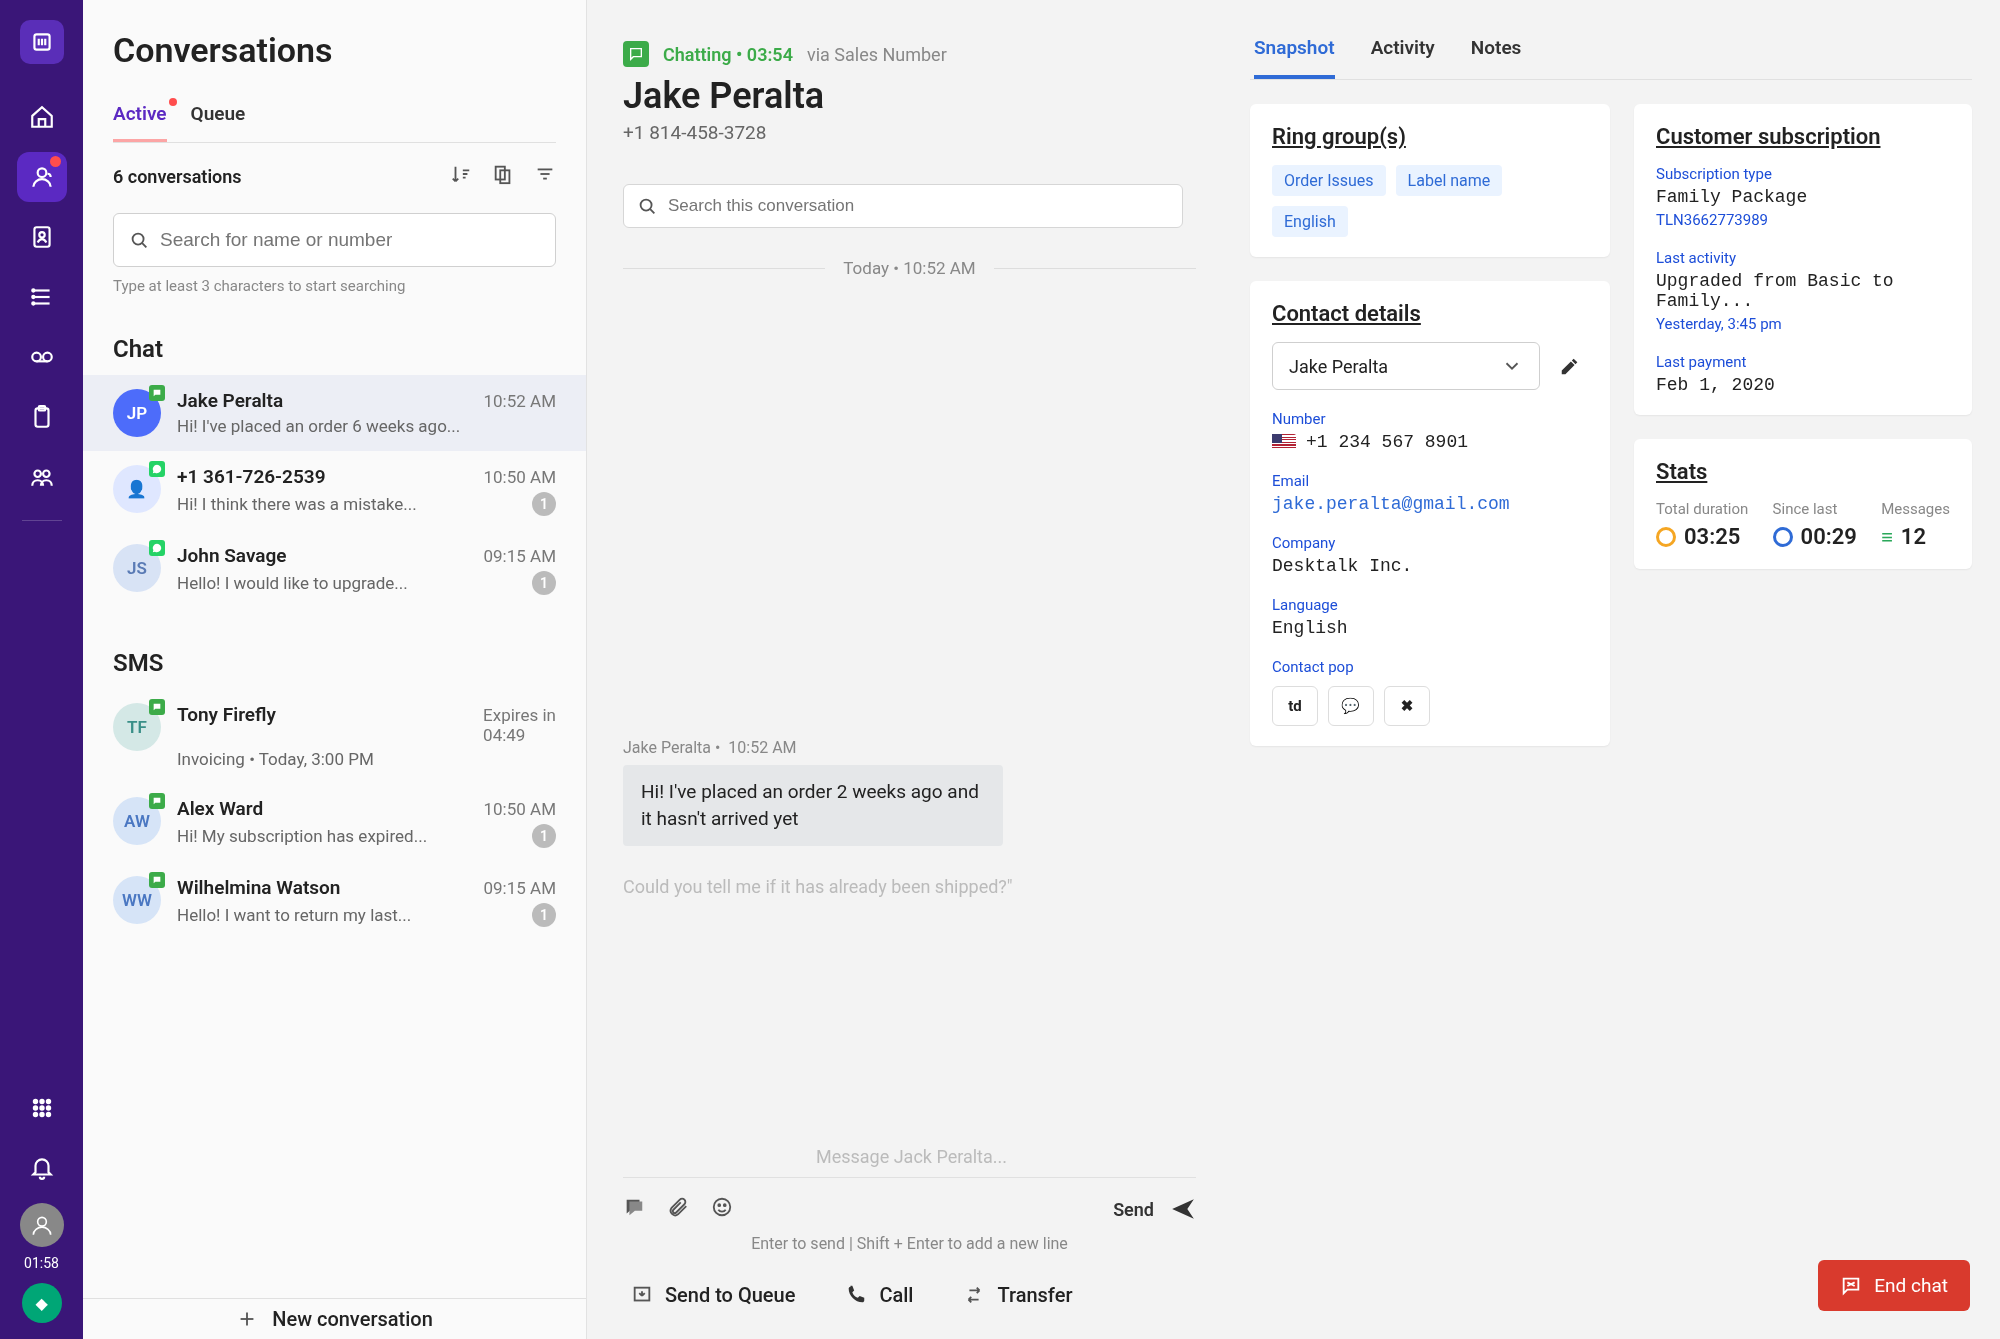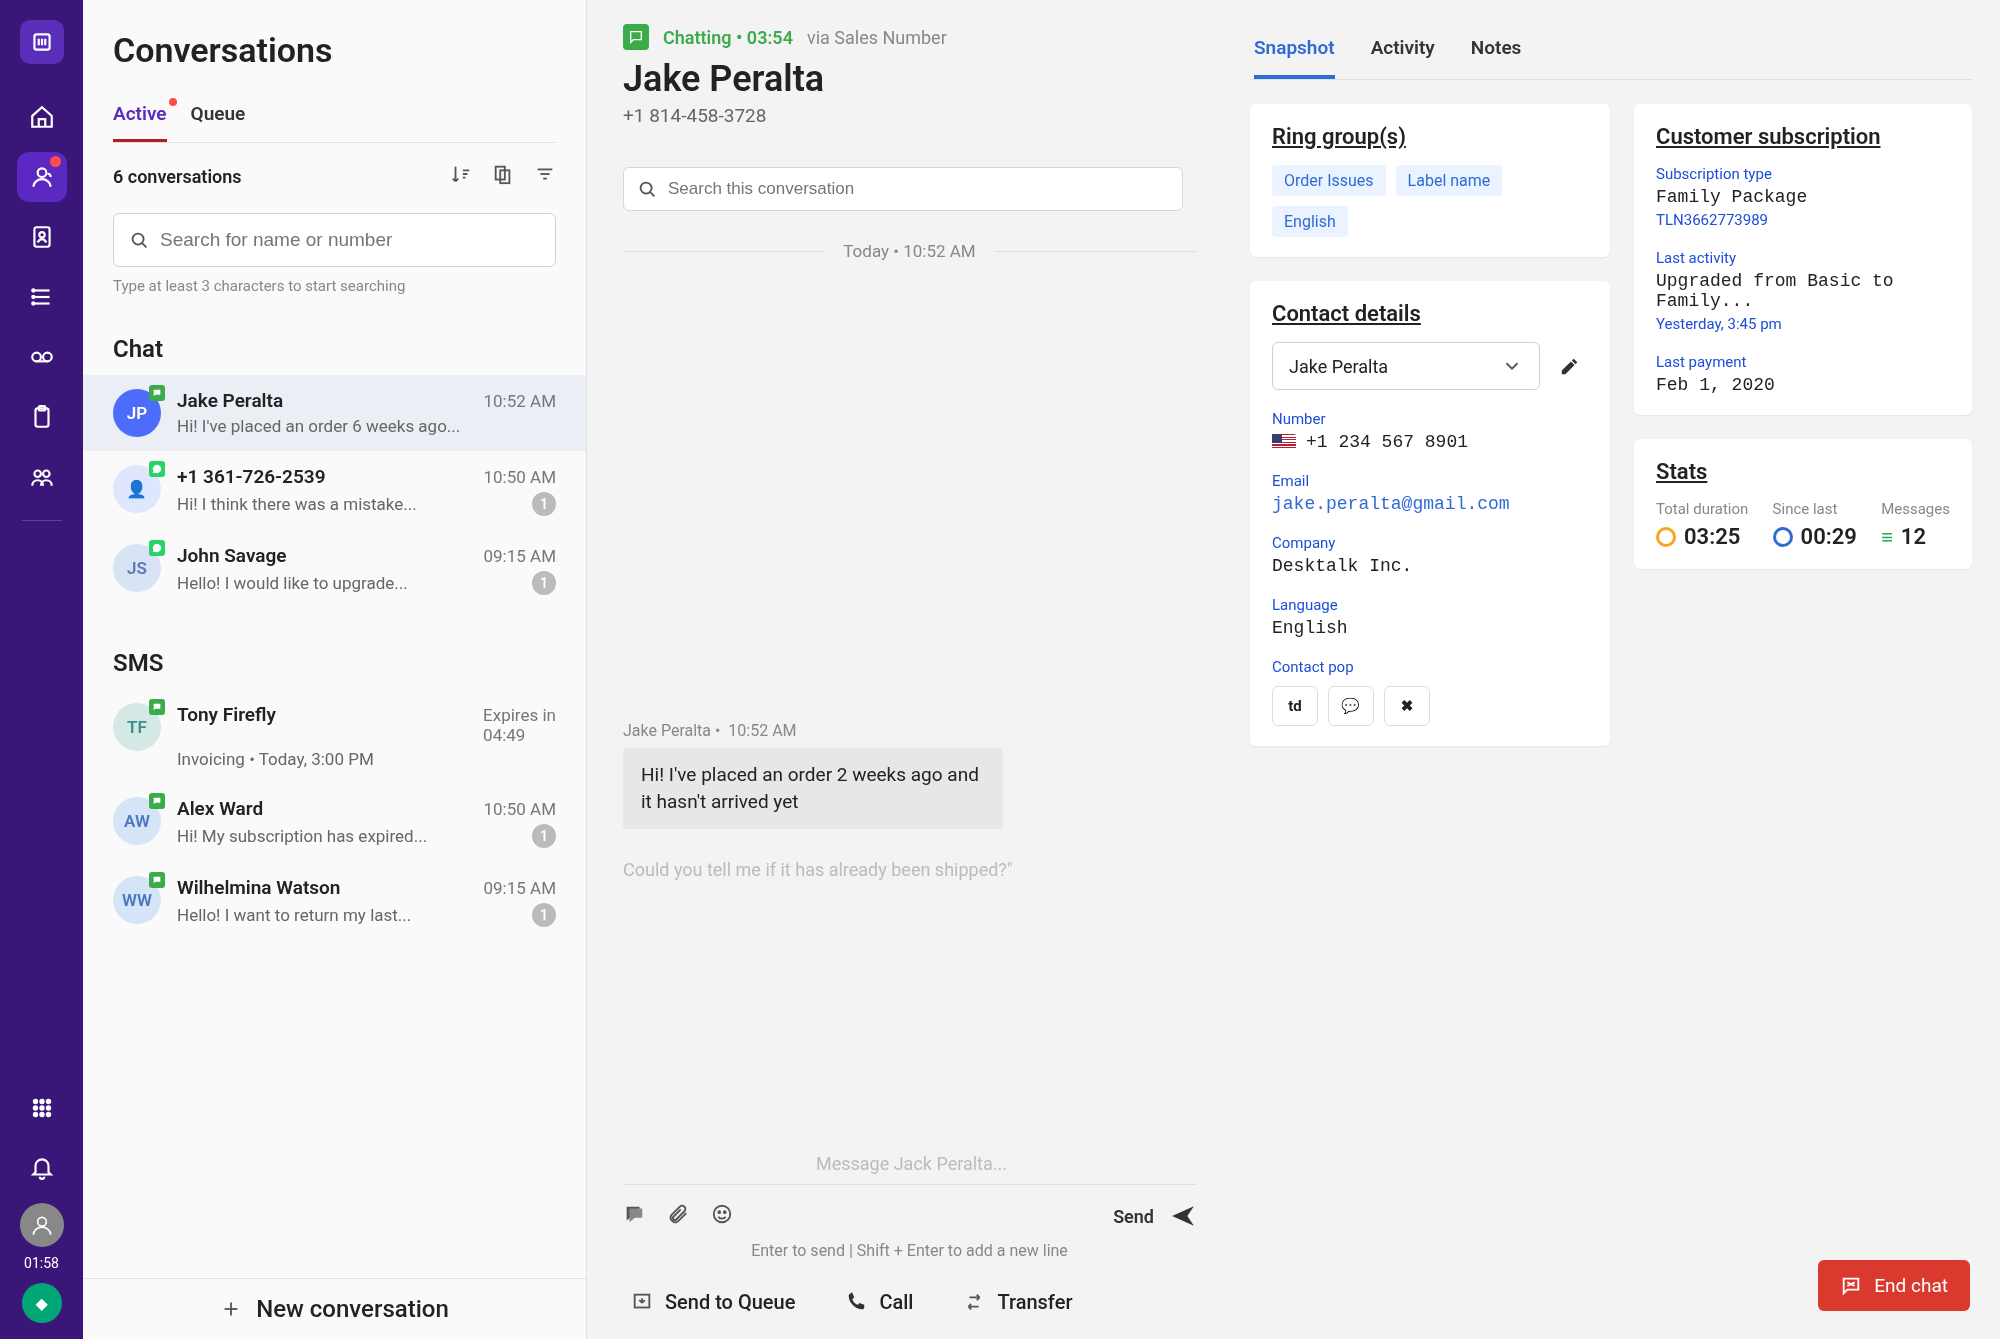--- a/index.html
+++ b/index.html
@@ -64,21 +64,21 @@
     width: 504px;
     background: #fafafa;
     border-right: 1px solid #e2e2e2;
     display:flex; flex-direction:column;justify-content:space-between;
   }
   .sidepane-inner { padding: 30px 30px 0; }
   .sidepane h1 { font-size: 34px; font-weight: 600; margin-bottom: 22px; }
   .tabs { display:flex; border-bottom:1px solid #e0e0e0; gap:24px; }
   .tab { padding: 10px 0 14px; font-size:19px; font-weight:600; color:#333; cursor:pointer; position:relative; }
   .tab .dot { width:8px; height:8px; border-radius:50%; background:#ff4d4d; position:absolute; top:6px; right:-10px; }
-  .tab.active { color:#5b29c2; border-bottom:3px solid #b91c1c; }
+  .tab.active { color:#5b29c2; border-bottom:3px solid #fca5a5; }
   .tabrow2 { display:flex; align-items:center; justify-content:space-between; margin-top:20px; }
   .tabrow2 .count { font-size:18px; font-weight:600; }
   .tabrow2 .tools { display:flex; gap:20px; }
   .searchbox {
     margin-top: 24px;
     display:flex; align-items:center;
     border:1px solid #d0d0d0; border-radius:6px;
     height: 54px; padding: 0 14px; background:white;
   }
   .searchbox input { border:none; outline:none; flex:1; font-size:19px; color:#333; background:transparent; }
@@ -100,34 +100,35 @@
   }
   .conv .body { flex:1; min-width:0; }
   .conv .line1 { display:flex; justify-content:space-between; align-items:baseline; }
   .conv .name { font-size:19px; font-weight:600; }
   .conv .time { font-size:17px; color:#777; }
   .conv .line2 { display:flex; justify-content:space-between; align-items:center; margin-top:4px; }
   .conv .preview { font-size:17px; color:#666; white-space:nowrap; overflow:hidden; text-overflow:ellipsis; max-width:300px;}
   .conv .badge { width:24px; height:24px; border-radius:50%; background:#bbb; color:white; display:flex; align-items:center; justify-content:center; font-size:14px; font-weight:600; }
 
   .side-bottom {
-    border-top:1px solid #e0e0e0; padding:16px 0;
+    border-top:1px solid #e0e0e0; padding:8px 0;
     display:flex; align-items:center; justify-content:center; gap:14px;
-    font-size:24px; font-weight:500; cursor:pointer; margin-top:auto;
+    font-size:20px; font-weight:500; cursor:pointer; margin-top:auto;
   }
 
   
   .main {
     flex:1; display:flex; background: #f3f3f3;
     min-width: 0;
   }
 
   .chatcol {
     flex:1; display:flex; flex-direction:column; min-width:0;
-    padding: 24px 36px 5px;
+    padding: 24px 36px 12px;
+    margin-top: 17px;
   }
   .chat-header { }
   .chat-header .statusline { display:flex; align-items:center; gap:14px; font-size:18px; }
   .statusline .chip-ic { width:26px; height:26px; background:#3cab49; border-radius:4px; display:flex; align-items:center; justify-content:center; }
   .statusline .chatting { color:#3cab49; font-weight:600; }
   .statusline .via { color:#888; }
   .chat-header h2 { font-size:36px; font-weight:600; margin-top:8px; }
   .chat-header .phone { font-size:19px; color:#666; margin-top:4px; }
 
   .searchconv {

